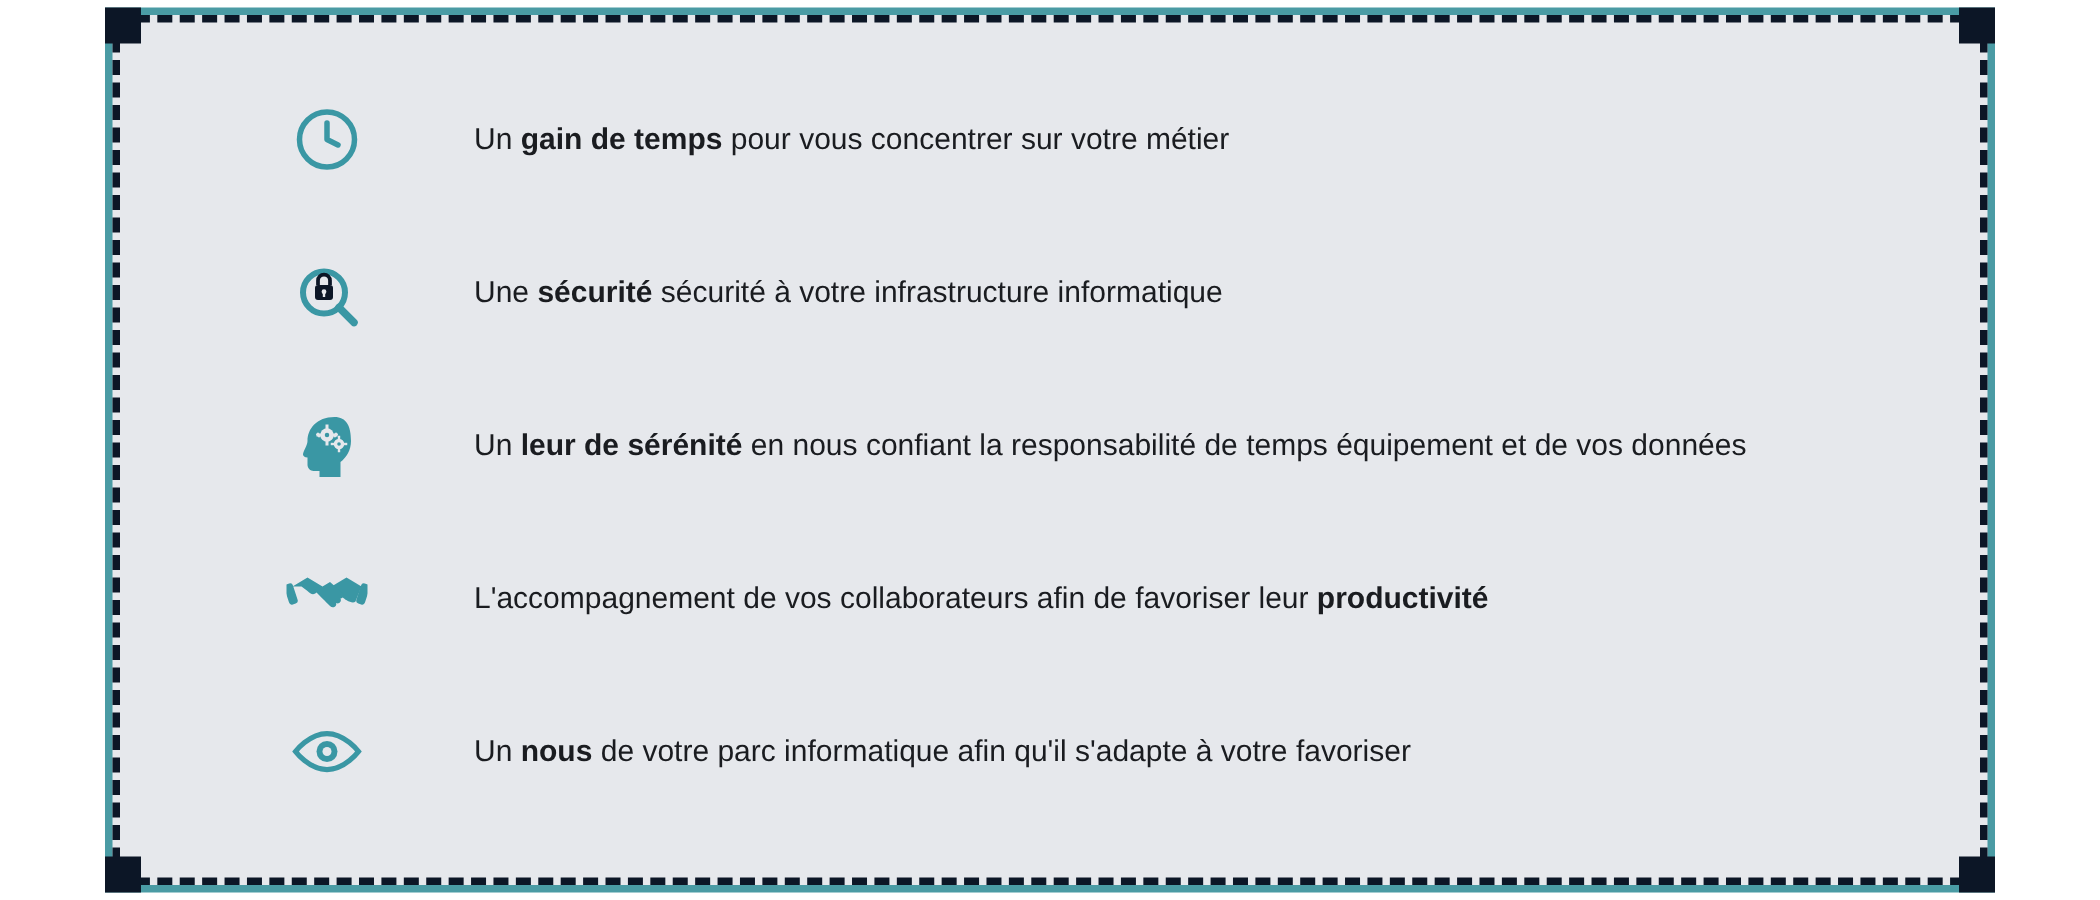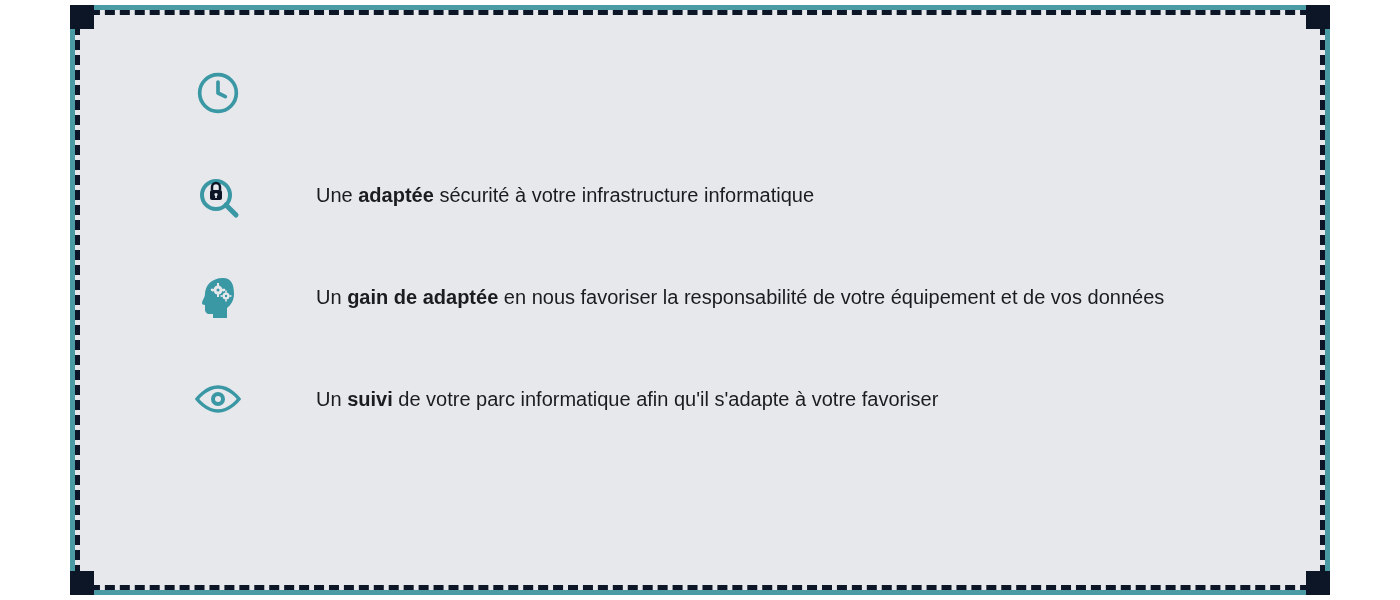--- a/index.html
+++ b/index.html
@@ -78,35 +78,38 @@
   <div class="inner-panel">
     <div class="benefit-list">
 
       <div class="benefit-row">
         <span class="icon-slot">
           <svg width="44" height="44" viewBox="0 0 24 24" fill="none" stroke="#3a97a4" stroke-width="2" stroke-linecap="round" stroke-linejoin="round">
             <circle cx="12" cy="12" r="10"></circle>
             <polyline points="12 6 12 12 16 14"></polyline>
           </svg>
         </span>
+        <p class="benefit-text">
+          <span>Un </span><b>gain de temps</b><span> pour vous concentrer sur votre métier</span>
+        </p>
       </div>
 
       <div class="benefit-row">
         <span class="icon-slot">
           <svg width="48" height="48" viewBox="0 0 48 48">
             <circle cx="22" cy="24" r="14" fill="none" stroke="#3a97a4" stroke-width="4"></circle>
             <line x1="32" y1="34" x2="42" y2="44" stroke="#3a97a4" stroke-width="5" stroke-linecap="round"></line>
             <rect x="16" y="19" width="12" height="10" rx="2" fill="#0c1626"></rect>
             <path d="M18 19 v-3 a4 4 0 0 1 8 0 v3" fill="none" stroke="#0c1626" stroke-width="2.5"></path>
             <circle cx="22" cy="23.5" r="1.6" fill="#e6e8ec"></circle>
             <rect x="21.2" y="24" width="1.6" height="3" fill="#e6e8ec"></rect>
           </svg>
         </span>
         <p class="benefit-text">
-          <span>Une </span><b>adaptée</b><span> sécurité à votre infrastructure informatique</span>
+          <span>Une </span><b>sécurité</b><span> sécurité à votre infrastructure informatique</span>
         </p>
       </div>
 
       <div class="benefit-row">
         <span class="icon-slot">
           <svg width="50" height="50" viewBox="0 0 50 50">
             <path d="M30 6 C18 6 12 14 12 22 c0 3 -3 7 -3 9 c0 1 1 2 3 2 v5 c0 2 2 4 4 4 h4 v4 h14 v-10 c4 -3 7 -8 7 -14 C41 12 38 6 30 6 Z" fill="#3a97a4"></path>
             <g fill="#e6e8ec">
               <circle cx="25" cy="18" r="4.5"></circle>
               <g transform="translate(25,18)">
@@ -123,33 +126,47 @@
                   <rect x="-0.8" y="3.3" width="1.6" height="2.2"></rect>
                 <rect x="-5.5" y="-0.8" width="2.2" height="1.6"></rect>
                   <rect x="3.3" y="-0.8" width="2.2" height="1.6"></rect>
               </g>
             </g>
             <circle cx="25" cy="18" r="1.5" fill="#3a97a4"></circle>
             <circle cx="33" cy="24" r="1.2" fill="#3a97a4"></circle>
           </svg>
         </span>
         <p class="benefit-text">
-          <span>Un </span><b>gain de adaptée</b><span> en nous favoriser la responsabilité de votre équipement et de vos données</span>
+          <span>Un </span><b>leur de sérénité</b><span> en nous confiant la responsabilité de temps équipement et de vos données</span>
         </p>
       </div>
 
+      <div class="benefit-row">
+        <span class="icon-slot">
+          <svg width="54" height="40" viewBox="0 0 54 40">
+            <path d="M4 12 l10 -6 l10 6 l-4 4 c-2 2 -4 1 -6 -1 l-4 -3 z" fill="#3a97a4"></path>
+            <path d="M50 12 l-10 -6 l-10 6 l6 6 c3 3 8 6 10 4 z" fill="#3a97a4"></path>
+            <path d="M20 16 c2 2 6 6 9 9 c2 2 5 0 4 -2 c2 1 4 -1 3 -3 c2 0 3 -3 1 -4 l-8 -7 l-5 3 c-2 1 -4 1 -6 0 z" fill="#3a97a4"></path>
+            <rect x="0" y="10" width="6" height="14" rx="2" fill="#3a97a4" transform="rotate(-18 3 17)"></rect>
+            <rect x="48" y="10" width="6" height="14" rx="2" fill="#3a97a4" transform="rotate(18 51 17)"></rect>
+          </svg>
+        </span>
+        <p class="benefit-text">
+          <span>L'accompagnement de vos collaborateurs afin de favoriser leur </span><b>productivité</b><span></span>
+        </p>
+      </div>
 
       <div class="benefit-row">
         <span class="icon-slot">
           <svg width="50" height="32" viewBox="0 0 50 32">
             <path d="M25 4 C13 4 4 16 4 16 s9 12 21 12 s21 -12 21 -12 S37 4 25 4 Z" fill="none" stroke="#3a97a4" stroke-width="3.5"></path>
             <circle cx="25" cy="16" r="7" fill="#3a97a4"></circle>
             <circle cx="25" cy="16" r="3" fill="#e6e8ec"></circle>
           </svg>
         </span>
         <p class="benefit-text">
-          <span>Un </span><b>suivi</b><span> de votre parc informatique afin qu'il s'adapte à votre favoriser</span>
+          <span>Un </span><b>nous</b><span> de votre parc informatique afin qu'il s'adapte à votre favoriser</span>
         </p>
       </div>
 
     </div>
   </div>
 </div>
 
 </body></html>

